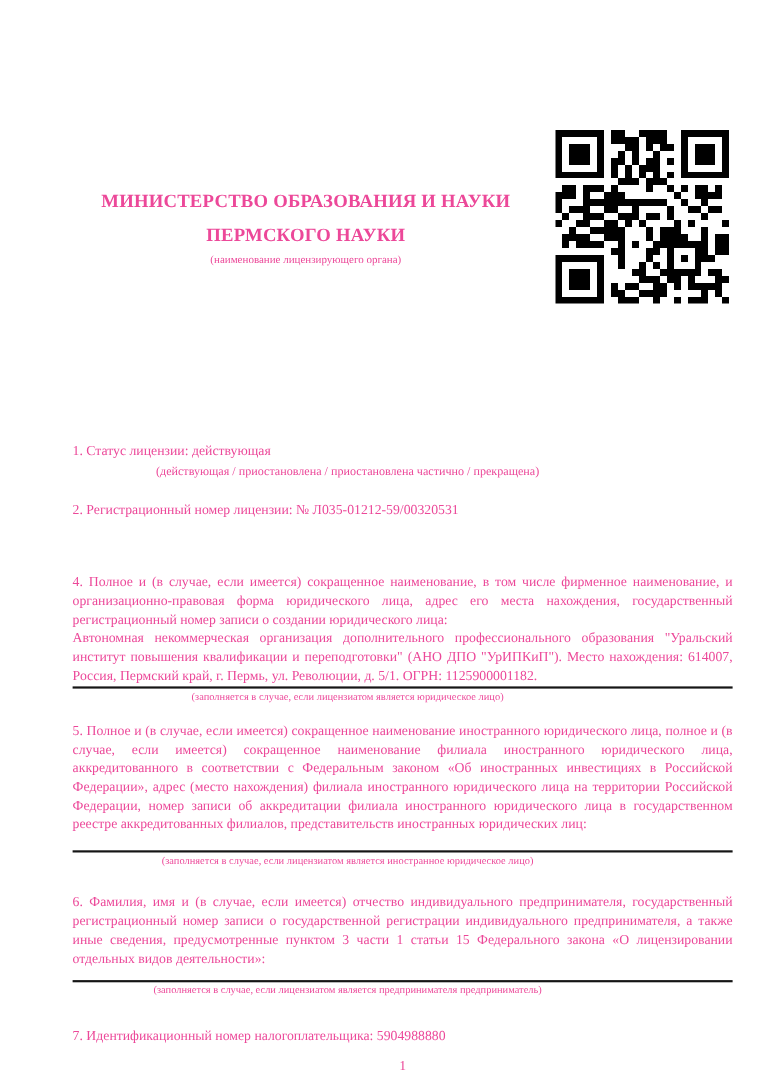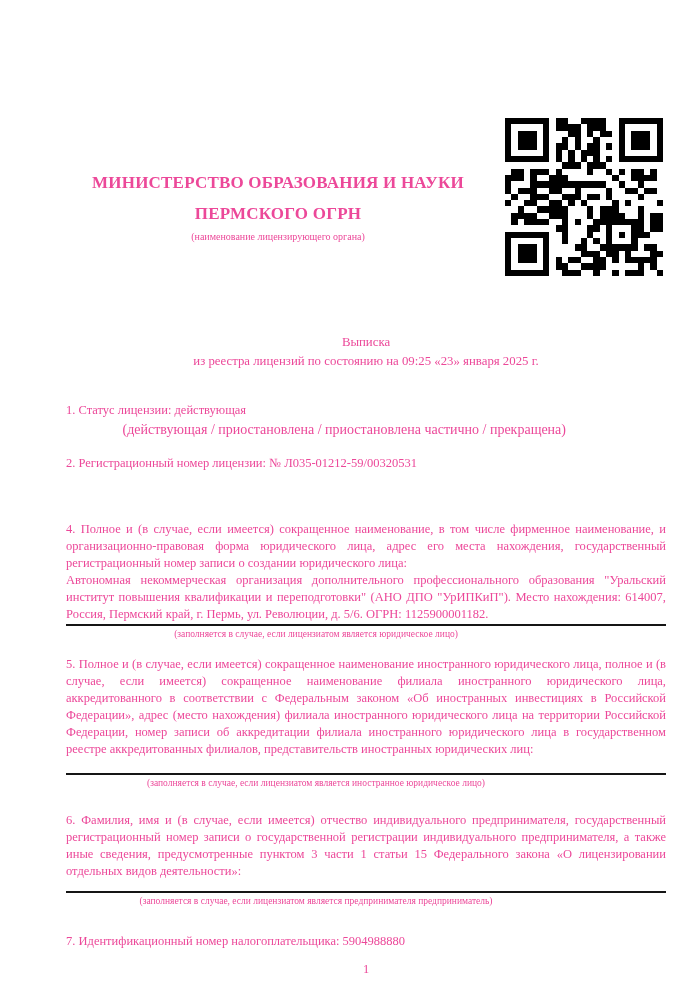--- a/index.html
+++ b/index.html
@@ -25,33 +25,33 @@
   .item3{top:452px;}
   .item4{top:485px;}
   .item5{top:620px;}
   .item6{top:776px;}
   .item7{top:897px;}
   .rule{border-top:2px solid #151515;height:0;width:600px;}
   .gap15{margin-top:15px;}
   .gap11{margin-top:11px;}
   .gap1{margin-top:1px;}
   .caption{width:500px;text-align:center;font-size:9.5px;line-height:13px;margin-top:2px;}
-  .caption-item1{width:500px;text-align:right;font-size:14px;line-height:13px;margin-top:4px;}
+  .caption-item1{width:500px;text-align:center;font-size:11px;line-height:13px;margin-top:4px;}
   .page-number{top:926px;text-align:center;font-size:12.5px;}
   .qr-svg{display:block;}
 </style>
 </head>
 <body>
 
 <div class="page">
 
   <div class="authority-block">
     <div class="authority-name">
       <div>МИНИСТЕРСТВО ОБРАЗОВАНИЯ И НАУКИ</div>
-      <div>ПЕРМСКОГО ОГРН</div>
+      <div>ПЕРМСКОГО НАУКИ</div>
     </div>
     <div class="authority-caption">(наименование лицензирующего органа)</div>
   </div>
 
   <div class="qr-block">
     <svg id="qr-svg" class="qr-svg" width="158" height="158" viewBox="0 0 25 25" shape-rendering="crispEdges">
         <g fill="#000000">
           <rect x="0" y="0" width="1" height="1"></rect>
           <rect x="1" y="0" width="1" height="1"></rect>
           <rect x="2" y="0" width="1" height="1"></rect>
@@ -373,38 +373,34 @@
           <rect x="14" y="24" width="1" height="1"></rect>
           <rect x="17" y="24" width="1" height="1"></rect>
           <rect x="19" y="24" width="1" height="1"></rect>
           <rect x="20" y="24" width="1" height="1"></rect>
           <rect x="21" y="24" width="1" height="1"></rect>
           <rect x="24" y="24" width="1" height="1"></rect>
         </g>
       </svg>
   </div>
 
-  <div class="abs doc-title">
-    <div>Выписка</div>
-    <div>из реестра лицензий по состоянию на 09:25 «23» января 2025 г.</div>
-  </div>
 
   <div class="abs body-text item1">
     <div>1. Статус лицензии: действующая</div>
     <div class="caption-item1">(действующая / приостановлена / приостановлена частично / прекращена)</div>
   </div>
 
   <div class="abs body-text item2">
     <div>2. Регистрационный номер лицензии: № Л035-01212-59/00320531</div>
   </div>
 
 
   <div class="abs body-text item4">
     <div class="just">4. Полное и (в случае, если имеется) сокращенное наименование, в том числе фирменное наименование, и организационно-правовая форма юридического лица, адрес его места нахождения, государственный регистрационный номер записи о создании юридического лица:</div>
-    <div class="just">Автономная некоммерческая организация дополнительного профессионального образования "Уральский институт повышения квалификации и переподготовки" (АНО ДПО "УрИПКиП"). Место нахождения: 614007, Россия, Пермский край, г. Пермь, ул. Революции, д. 5/6. ОГРН: 1125900001182.</div>
+    <div class="just">Автономная некоммерческая организация дополнительного профессионального образования "Уральский институт повышения квалификации и переподготовки" (АНО ДПО "УрИПКиП"). Место нахождения: 614007, Россия, Пермский край, г. Пермь, ул. Революции, д. 5/1. ОГРН: 1125900001182.</div>
     <div class="rule gap1"></div>
     <div class="caption">(заполняется в случае, если лицензиатом является юридическое лицо)</div>
   </div>
 
   <div class="abs body-text item5">
     <div class="just">5. Полное и (в случае, если имеется) сокращенное наименование иностранного юридического лица, полное и (в случае, если имеется) сокращенное наименование филиала иностранного юридического лица, аккредитованного в соответствии с Федеральным законом «Об иностранных инвестициях в Российской Федерации», адрес (место нахождения) филиала иностранного юридического лица на территории Российской Федерации, номер записи об аккредитации филиала иностранного юридического лица в государственном реестре аккредитованных филиалов, представительств иностранных юридических лиц:</div>
     <div class="rule gap15"></div>
     <div class="caption">(заполняется в случае, если лицензиатом является иностранное юридическое лицо)</div>
   </div>
 

